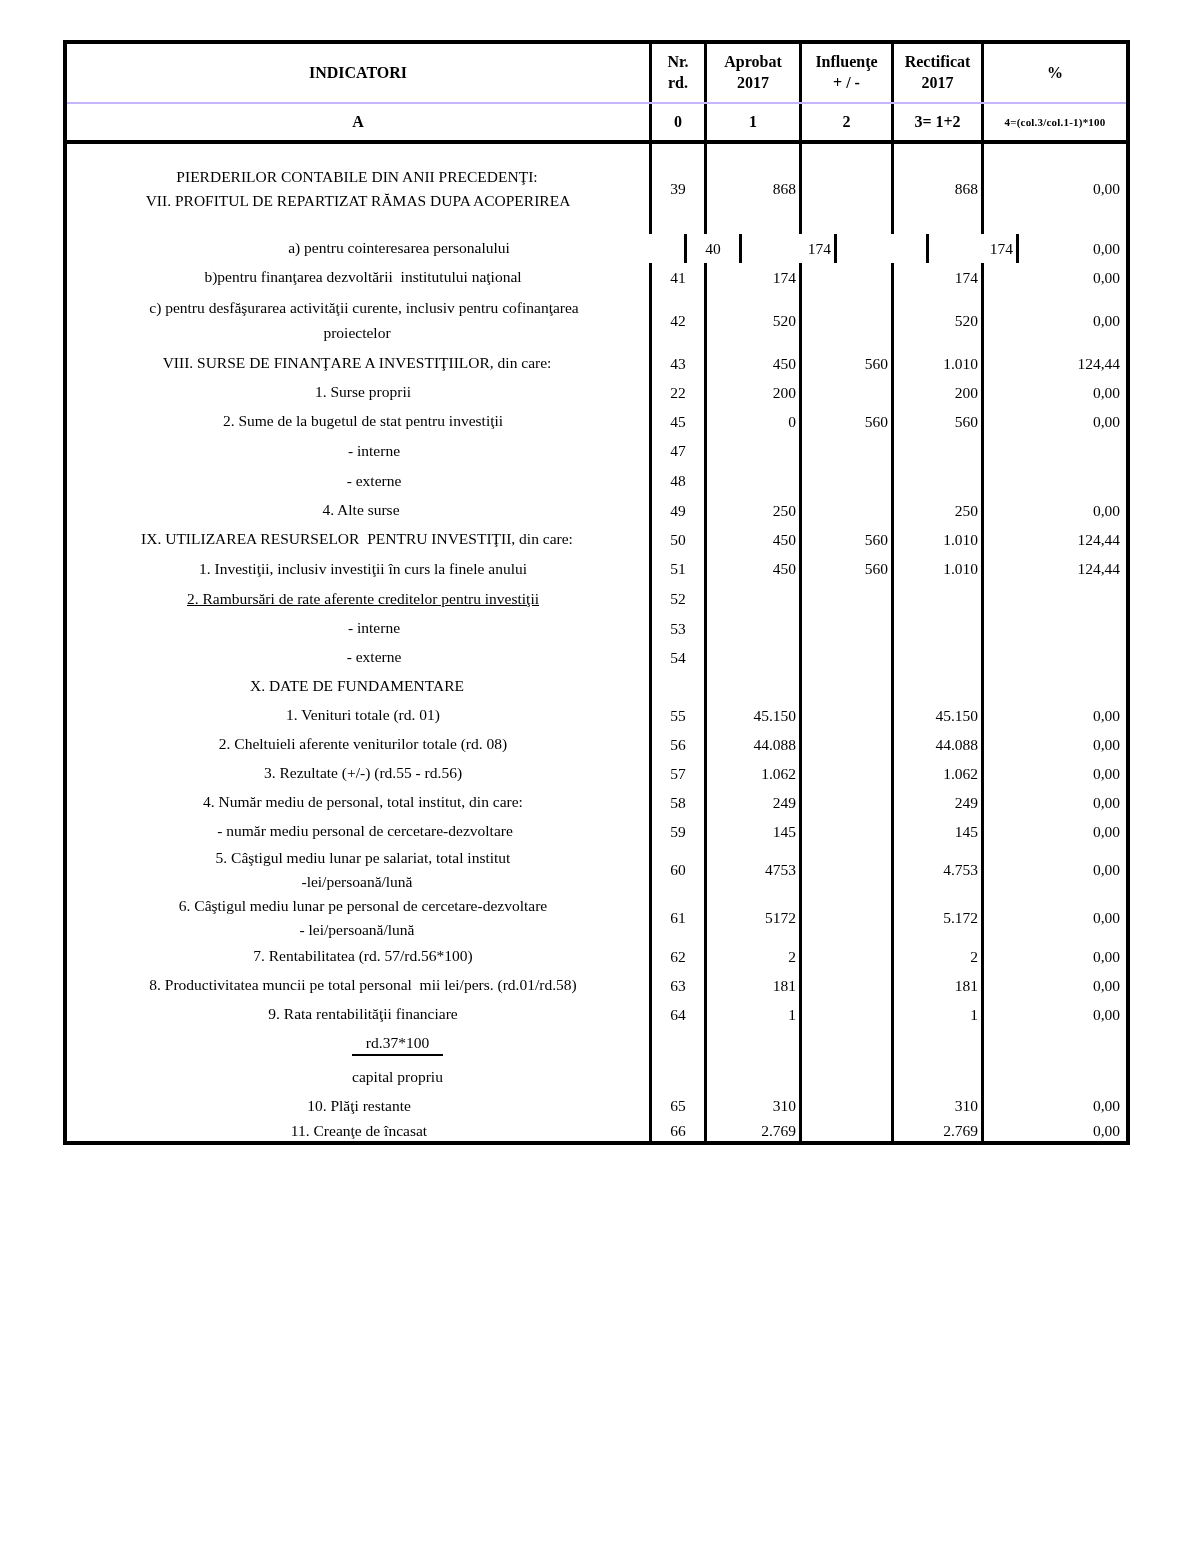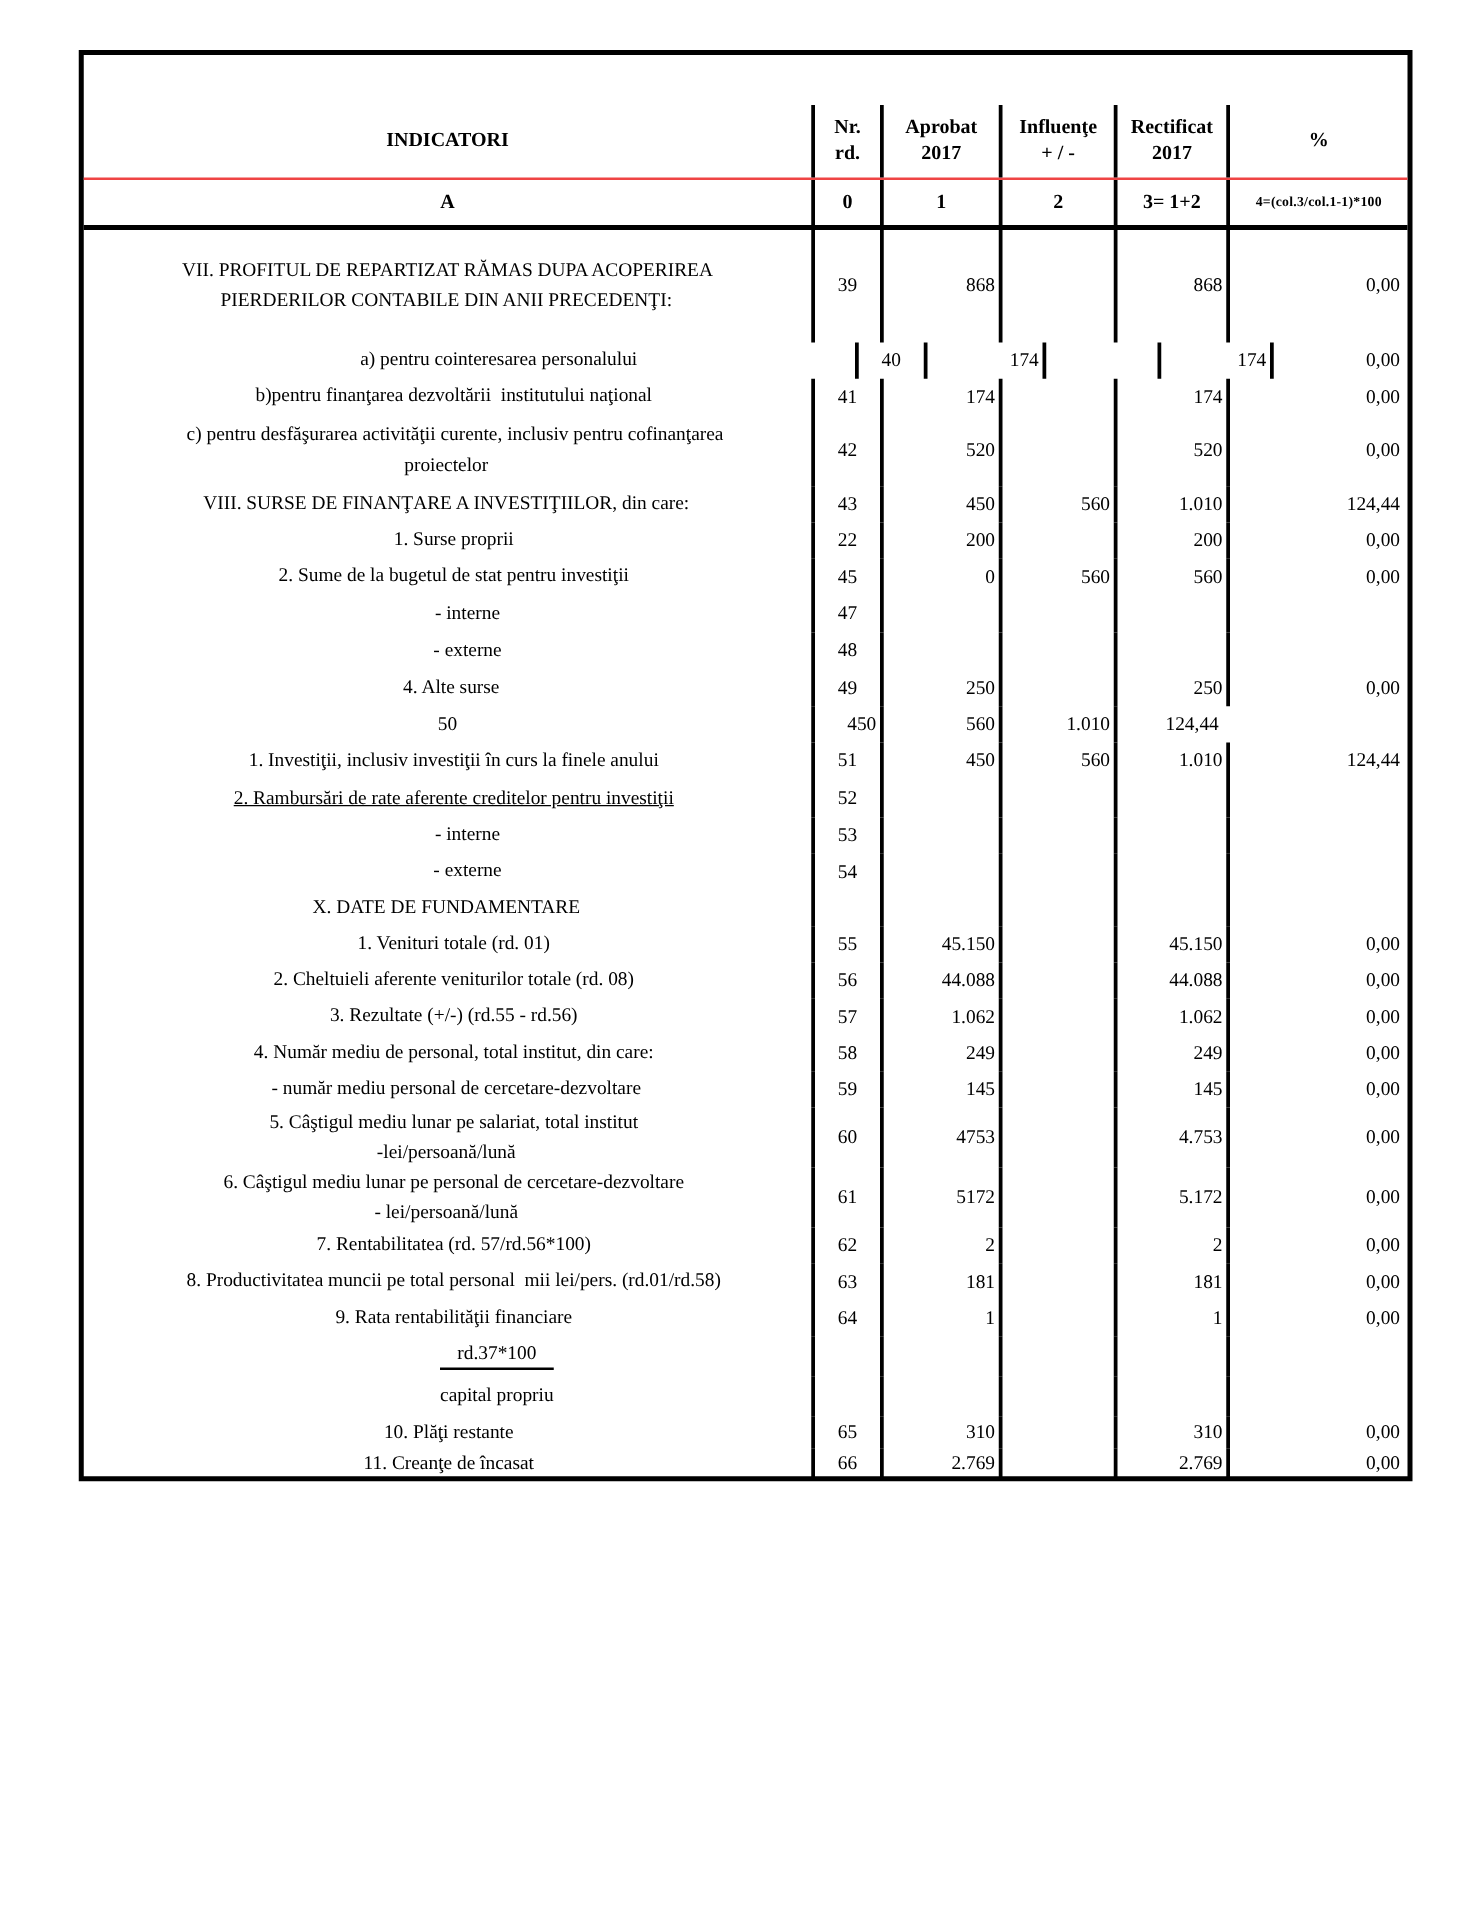--- a/index.html
+++ b/index.html
@@ -13,21 +13,21 @@
     border:4px solid #000; box-sizing:border-box; background:#fff;
   }
   .grid-row {
     display:grid;
     grid-template-columns:582px 55px 95px 92px 90px auto;
   }
   .cell { box-sizing:border-box; border-left:3px solid #000; min-width:0; }
   .cell:first-child { border-left:none; }
 
   
-  .hrow1 { height:58px; border-bottom:2px solid #ef4444;margin-top:40px; }
+  .hrow1 { height:58px; border-bottom:2px solid #c4b5fd; }
   .hrow2 { height:36px; border-bottom:4px solid #000; }
   .hcell {
     display:flex; flex-direction:column; align-items:center; justify-content:center;
     font-weight:bold; font-size:16px; line-height:1.3; text-align:center;
   }
   .hcell .l2:empty { display:none; }
   .code-small { font-size:11px; letter-spacing:0.2px; }
 
   
   .trow { display:grid; grid-template-columns:582px 55px 95px 92px 90px auto; }
@@ -78,22 +78,22 @@
     <div class="cell hcell">0</div>
     <div class="cell hcell">1</div>
     <div class="cell hcell">2</div>
     <div class="cell hcell">3= 1+2</div>
     <div class="cell hcell code-small">4=(col.3/col.1-1)*100</div>
   </div>
 
   <div>
       <div class="trow grid-row" style="height: 90px;">
         <div class="cell c-label">
+          <div class="lab">PIERDERILOR CONTABILE DIN ANII PRECEDENŢI:</div>
           <div class="lab" style="text-indent: 2px;">VII. PROFITUL DE REPARTIZAT RĂMAS DUPA ACOPERIREA</div>
-          <div class="lab">PIERDERILOR CONTABILE DIN ANII PRECEDENŢI:</div>
         </div>
         <div class="cell c-nr">39</div>
         <div class="cell c-num">868</div>
         <div class="cell c-num"></div>
         <div class="cell c-num">868</div>
         <div class="cell c-pct">0,00</div>
       </div>
       <div class="trow grid-row" style="height: 29px; margin-left: 35px;">
         <div class="cell c-label">
           <div class="lab" style="text-indent: 14px;">a) pentru cointeresarea personalului</div>
@@ -179,20 +179,23 @@
         <div class="cell c-label">
           <div class="lab" style="text-indent: 8px;">4. Alte surse</div>
         </div>
         <div class="cell c-nr">49</div>
         <div class="cell c-num">250</div>
         <div class="cell c-num"></div>
         <div class="cell c-num">250</div>
         <div class="cell c-pct">0,00</div>
       </div>
       <div class="trow grid-row" style="height: 29px;">
+        <div class="cell c-label">
+          <div class="lab" style="text-indent: 0px;">IX. UTILIZAREA RESURSELOR  PENTRU INVESTIŢII, din care:</div>
+        </div>
         <div class="cell c-nr">50</div>
         <div class="cell c-num">450</div>
         <div class="cell c-num">560</div>
         <div class="cell c-num">1.010</div>
         <div class="cell c-pct">124,44</div>
       </div>
       <div class="trow grid-row" style="height: 30px;">
         <div class="cell c-label">
           <div class="lab" style="text-indent: 12px;">1. Investiţii, inclusiv investiţii în curs la finele anului</div>
         </div>

